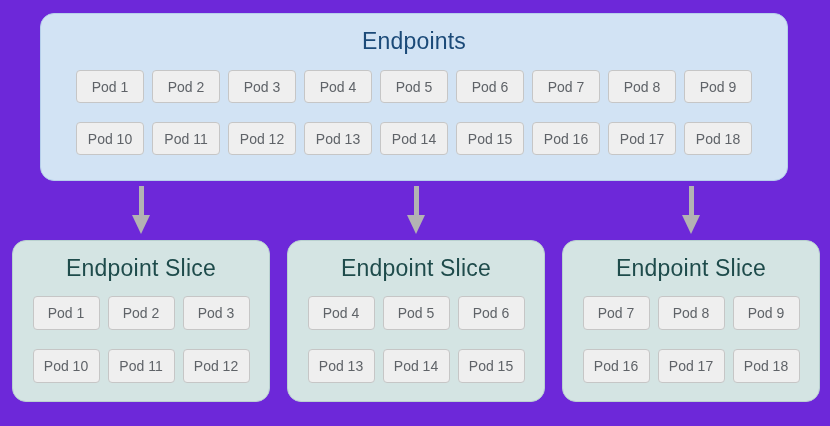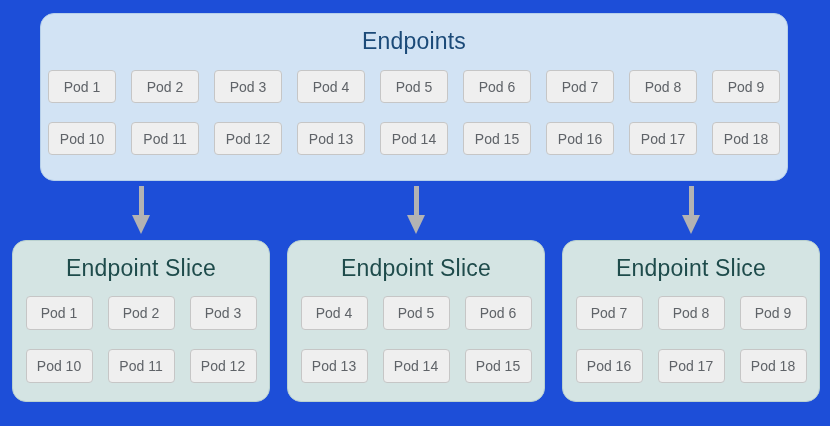--- a/index.html
+++ b/index.html
@@ -15,21 +15,21 @@
     --arrow: #b3b3b3;
   }
   * { box-sizing: border-box; }
   html, body { margin: 0; padding: 0; background: #ffffff; }
   body { font-family: "Liberation Sans", "DejaVu Sans", sans-serif; }
 
   .canvas {
     position: relative;
     width: 830px;
     height: 426px;
-    background: #1d4ed8;
+    background: #6d28d9;
     overflow: hidden;
   }
 
   
   .endpoints-box {
     position: absolute;
     left: 40px; top: 13px;
     width: 748px; height: 168px;
     background: var(--endpoints-bg);
     border: 1.5px solid var(--endpoints-border);
@@ -49,21 +49,21 @@
 
   .pod-rows {
     margin-top: 14px;
     display: flex;
     flex-direction: column;
     gap: 19px;
   }
   .pod-row {
     display: flex;
     justify-content: flex-end;
-    gap: 15px;
+    gap: 8px;
   }
   .pod-chip {
     width: 68px;
     height: 33px;
     background: var(--pod-bg);
     border: 1px solid var(--pod-border);
     border-radius: 4px;
     display: flex;
     align-items: center;
     justify-content: center;

